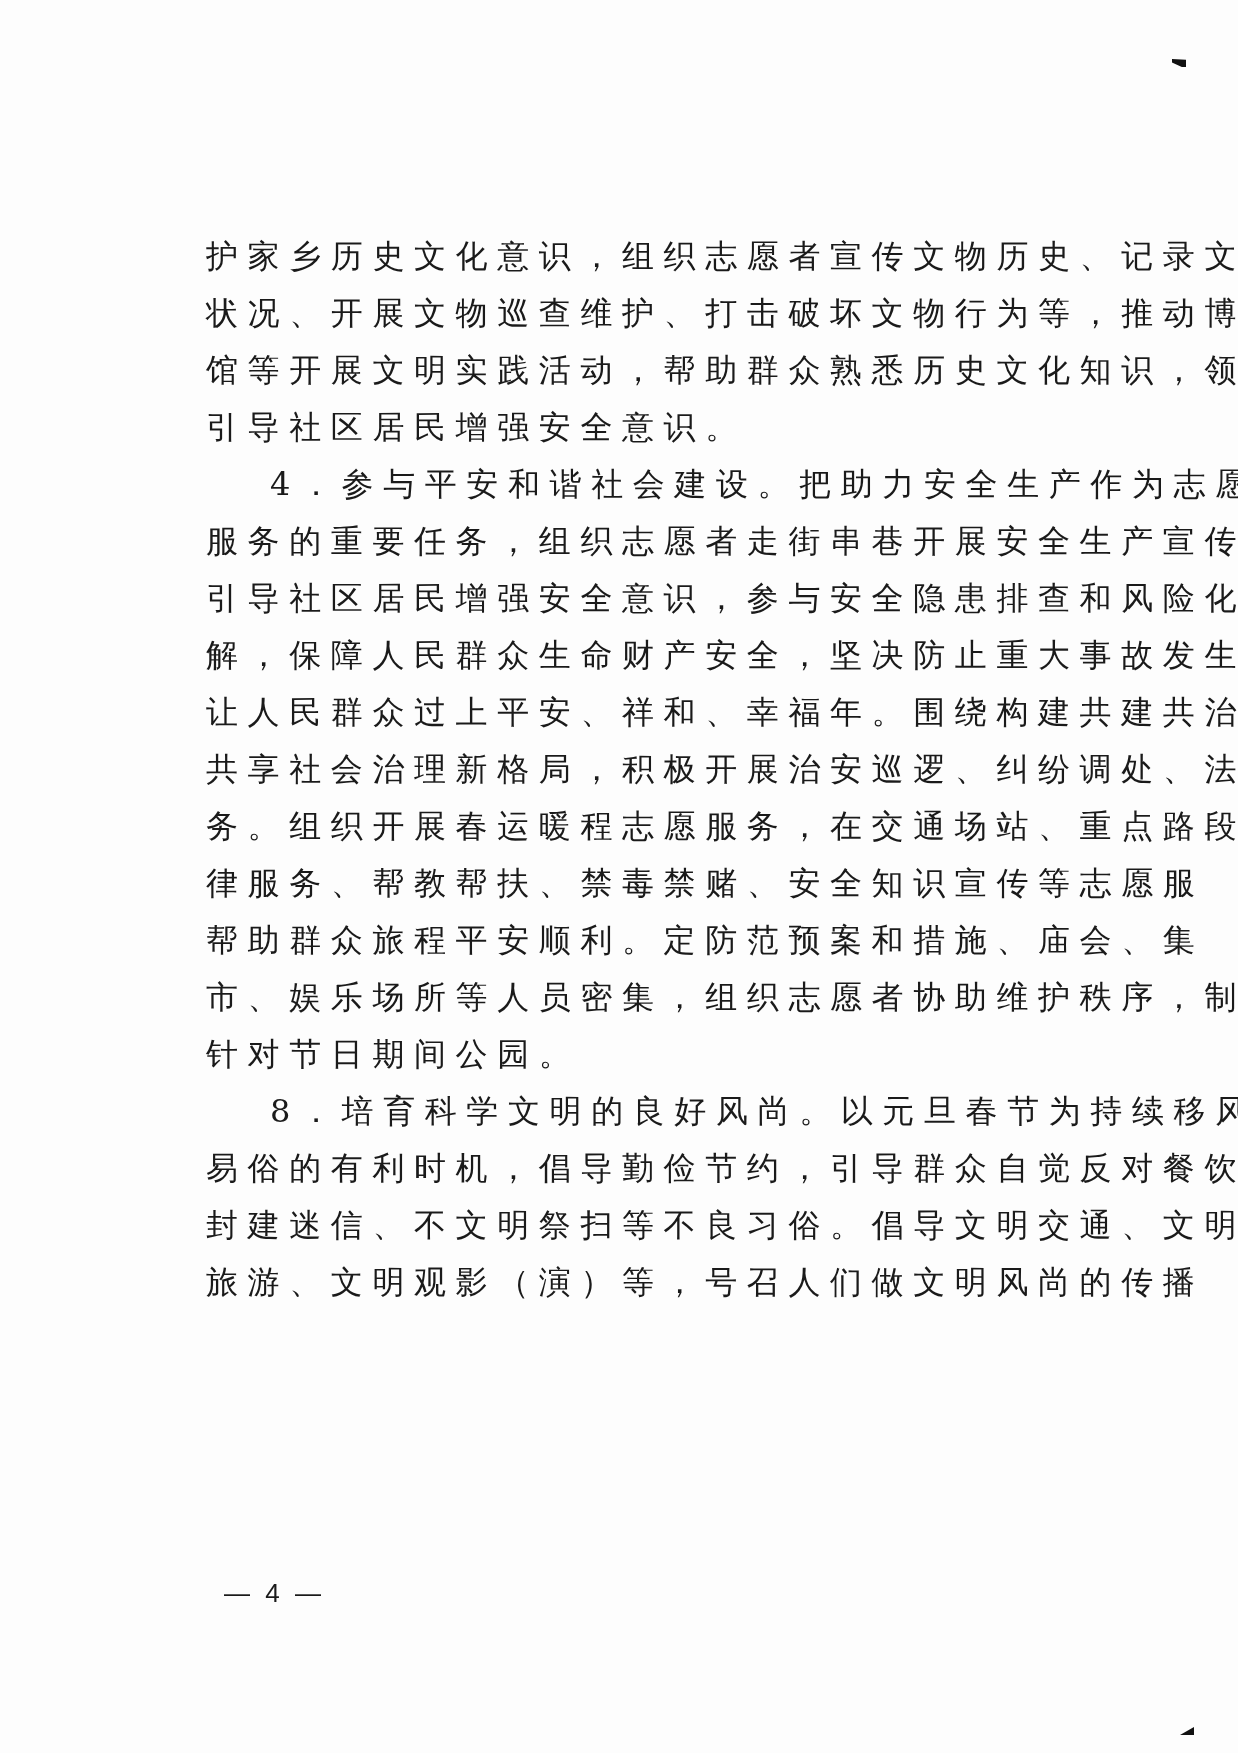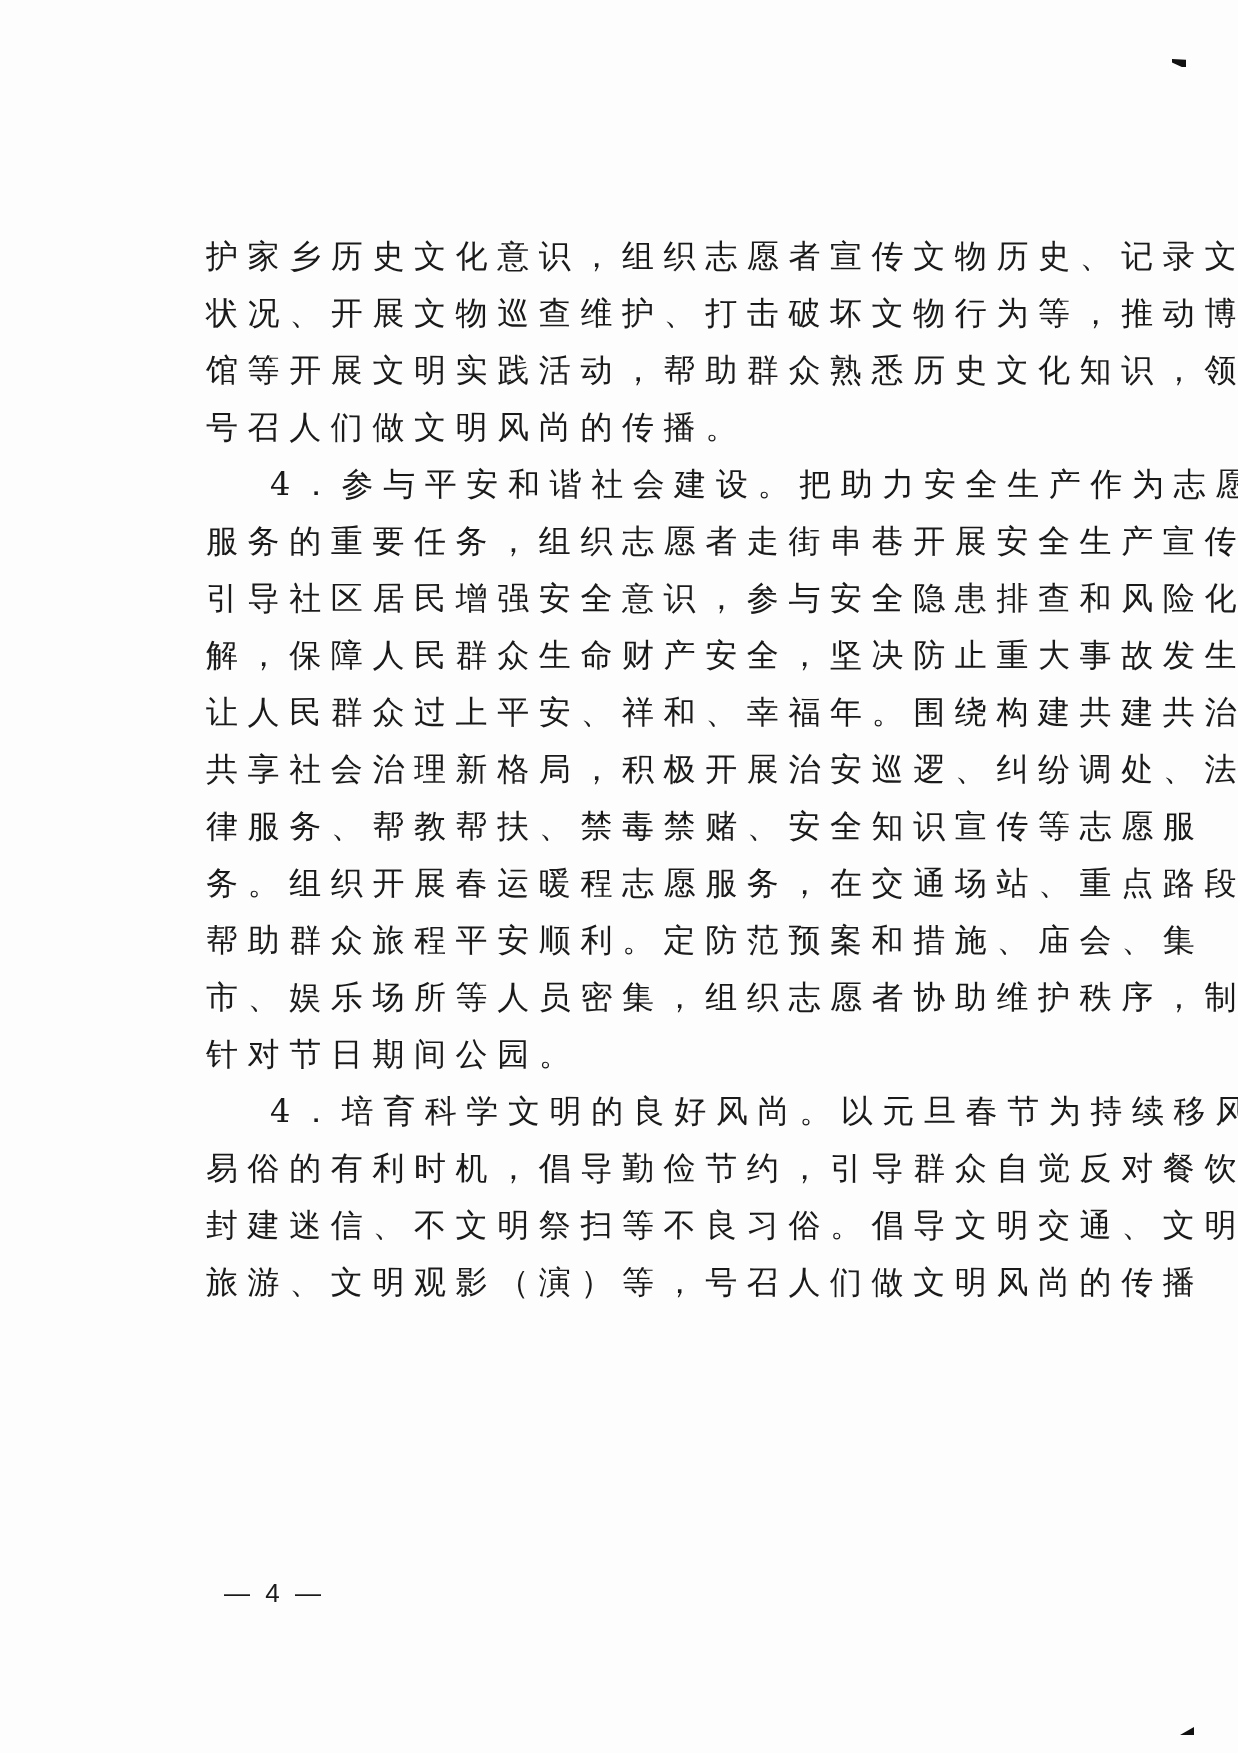--- a/index.html
+++ b/index.html
@@ -74,35 +74,35 @@
 </head>
 <body>
 
 <div class="page">
   <div class="corner-mark top"></div>
 
   <div class="body-text">
     <div class="line"><span>护家乡历史文化意识，组织志愿者宣传文物历史、记录文物</span></div>
     <div class="line"><span>状况、开展文物巡查维护、打击破坏文物行为等，推动博物</span></div>
     <div class="line"><span>馆等开展文明实践活动，帮助群众熟悉历史文化知识，领略</span></div>
-    <div class="line last"><span>号召人们做文明风尚的传播。</span></div>
+    <div class="line last"><span>引导社区居民增强安全意识。</span></div>
 
     <div class="line indent"><span class="heading-span">4．参与平安和谐社会建设。</span><span>把助力安全生产作为志愿</span></div>
     <div class="line"><span>服务的重要任务，组织志愿者走街串巷开展安全生产宣传，</span></div>
     <div class="line"><span>引导社区居民增强安全意识，参与安全隐患排查和风险化</span></div>
     <div class="line"><span>解，保障人民群众生命财产安全，坚决防止重大事故发生，</span></div>
     <div class="line"><span>让人民群众过上平安、祥和、幸福年。围绕构建共建共治</span></div>
     <div class="line"><span>共享社会治理新格局，积极开展治安巡逻、纠纷调处、法</span></div>
+    <div class="line"><span>务。组织开展春运暖程志愿服务，在交通场站、重点路段</span></div>
     <div class="line"><span>律服务、帮教帮扶、禁毒禁赌、安全知识宣传等志愿服</span></div>
-    <div class="line"><span>务。组织开展春运暖程志愿服务，在交通场站、重点路段</span></div>
     <div class="line"><span>帮助群众旅程平安顺利。定防范预案和措施、庙会、集</span></div>
     <div class="line"><span>市、娱乐场所等人员密集，组织志愿者协助维护秩序，制</span></div>
     <div class="line last"><span>针对节日期间公园。</span></div>
 
-    <div class="line indent"><span class="heading-span">4．培育科学文明的良好风尚。</span><span>以元旦春节为持续移风</span></div>
+    <div class="line indent"><span class="heading-span">8．培育科学文明的良好风尚。</span><span>以元旦春节为持续移风</span></div>
     <div class="line"><span>易俗的有利时机，倡导勤俭节约，引导群众自觉反对餐饮</span></div>
     <div class="line"><span>封建迷信、不文明祭扫等不良习俗。倡导文明交通、文明</span></div>
     <div class="line"><span>旅游、文明观影（演）等，号召人们做文明风尚的传播</span></div>
   </div>
 
   <div class="page-number">— 4 —</div>
 
   <div class="corner-mark bottom"></div>
 </div>
 

